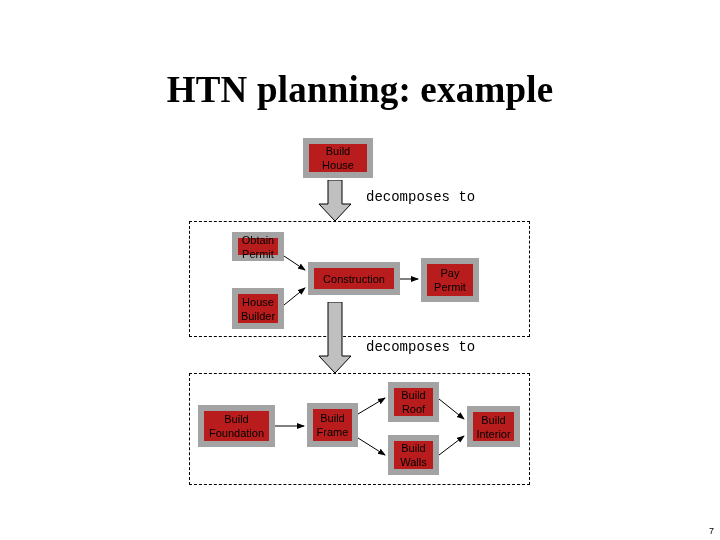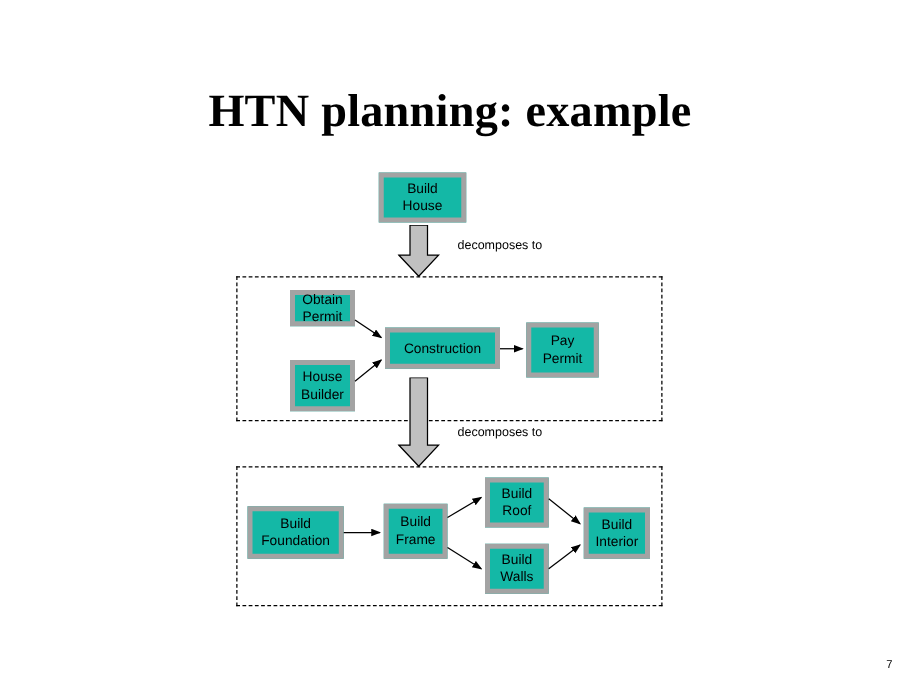--- a/index.html
+++ b/index.html
@@ -25,43 +25,43 @@
     font-family: "Liberation Serif", serif;
     font-weight: bold;
     font-size: 37px;
     line-height: 44px;
     color: #000000;
     letter-spacing: 0.2px;
   }
   .node {
     position: absolute;
     box-sizing: border-box;
-    border: 4px solid #a3a3a3;
-    background: #14b8a6;
+    border: 6px solid #a3a3a3;
+    background: #b91c1c;
     color: #000000;
     font-family: "Liberation Sans", sans-serif;
     font-size: 11px;
     line-height: 14px;
     display: flex;
     flex-direction: column;
     align-items: center;
     justify-content: center;
     text-align: center;
     white-space: pre-line;
   }
   .dashed-group {
     position: absolute;
     box-sizing: border-box;
     border: 1px dashed #000000;
     background: transparent;
   }
   .deco-label {
     position: absolute;
-    font-family: Liberation Sans, sans-serif;
-    font-size: 10px;
+    font-family: Liberation Mono, monospace;
+    font-size: 14px;
     line-height: 12px;
     color: #000000;
     white-space: nowrap;
   }
   .block-arrow {
     position: absolute;
   }
   .edge-layer {
     position: absolute;
     left: 0;

